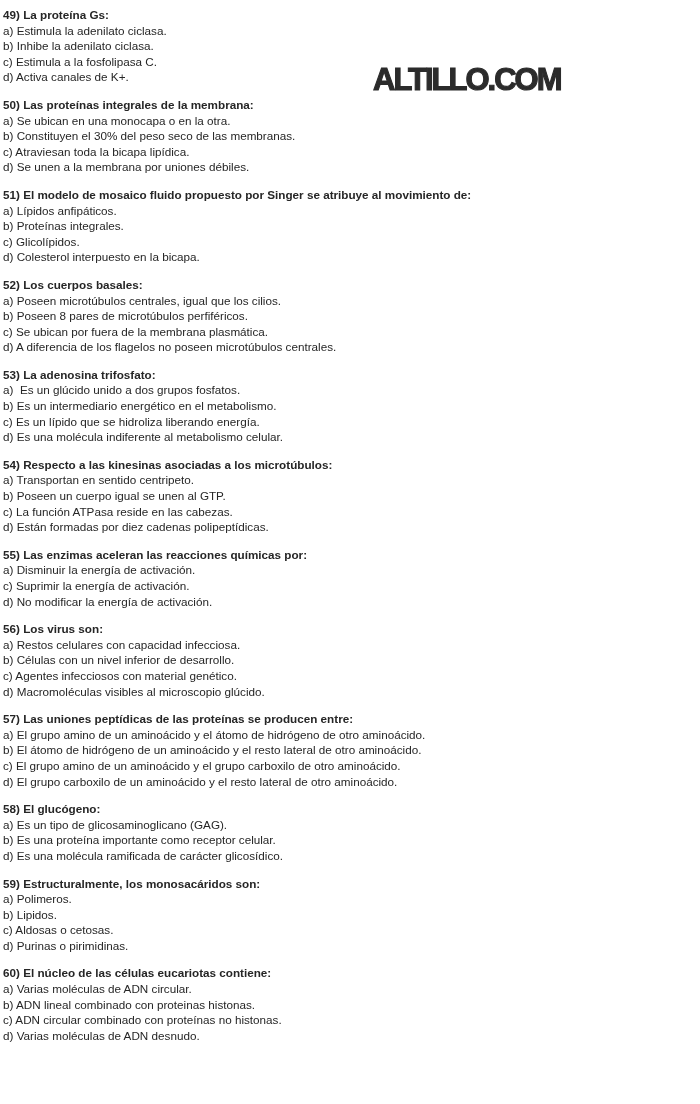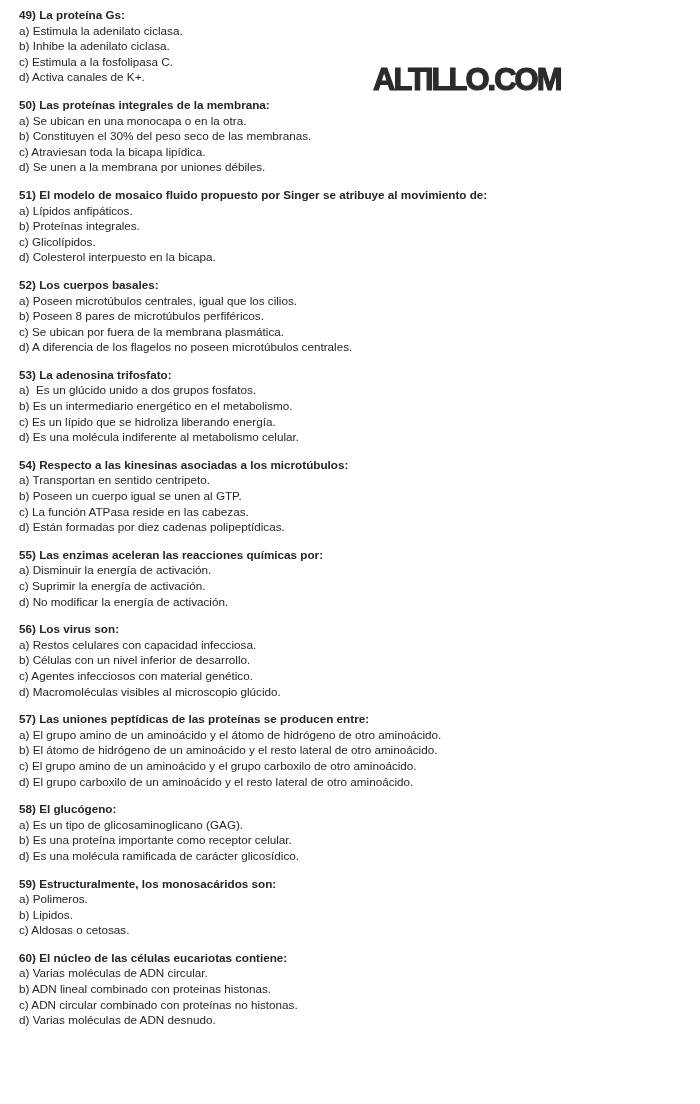--- a/index.html
+++ b/index.html
@@ -7,21 +7,21 @@
     position: relative;
     width: 700px;
     height: 1104px;
     background: #ffffff;
     font-family: "Liberation Sans", sans-serif;
     font-size: 11.7px;
     color: #262626;
     overflow: hidden;
   }
   .content {
-    padding: 7px 30px 0 19px;
+    padding: 7px 30px 0 3px;
   }
   .q { margin-bottom: 12px; }
   .q-line {
     line-height: 15.6px;
     white-space: pre-wrap;
   }
   .q-header { font-weight: bold; }
   .watermark {
     position: absolute;
     left: 373px;
@@ -120,20 +120,21 @@
       <div class="q-line">a) Es un tipo de glicosaminoglicano (GAG).</div>
       <div class="q-line">b) Es una proteína importante como receptor celular.</div>
       <div class="q-line">d) Es una molécula ramificada de carácter glicosídico.</div>
     </div>
 
     <div class="q">
       <div class="q-line q-header">59) Estructuralmente, los monosacáridos son:</div>
       <div class="q-line">a) Polimeros.</div>
       <div class="q-line">b) Lipidos.</div>
       <div class="q-line">c) Aldosas o cetosas.</div>
+      <div class="q-line">d) Purinas o pirimidinas.</div>
     </div>
 
     <div class="q">
       <div class="q-line q-header">60) El núcleo de las células eucariotas contiene:</div>
       <div class="q-line">a) Varias moléculas de ADN circular.</div>
       <div class="q-line">b) ADN lineal combinado con proteinas histonas.</div>
       <div class="q-line">c) ADN circular combinado con proteínas no histonas.</div>
       <div class="q-line">d) Varias moléculas de ADN desnudo.</div>
     </div>
 

